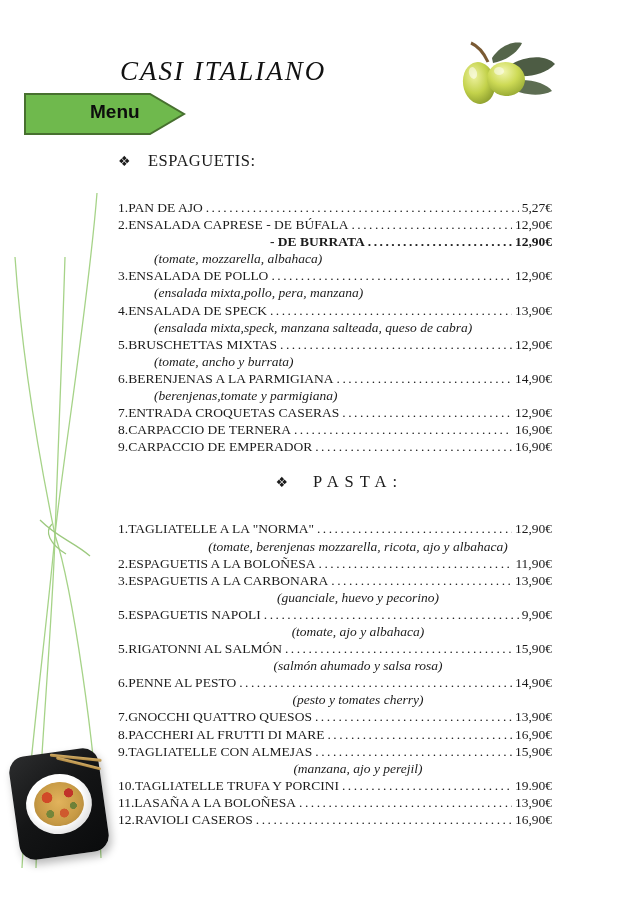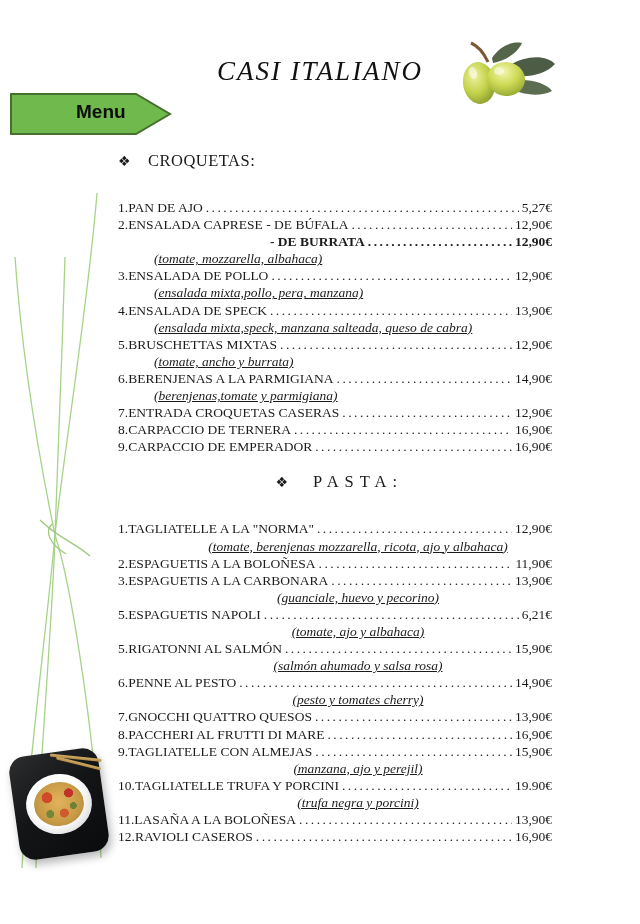--- a/index.html
+++ b/index.html
@@ -5,26 +5,26 @@
   html,body { margin:0; padding:0; }
   body {
     width:640px; height:924px; position:relative; overflow:hidden;
     background:#ffffff; color:#1b1b1b;
     font-family:"Liberation Serif", serif;
   }
 
   
   .page-title {
     position:absolute; top:56px; left:120px; width:400px;
-    text-align:center; font-style:italic; font-size:27px; letter-spacing:2px;
+    text-align:left; font-style:italic; font-size:27px; letter-spacing:2px;
     color:#111;
   }
 
   
-  .menu-banner { position:absolute; top:93px; left:10px; width:162px; height:42px; }
+  .menu-banner { position:absolute; top:93px; left:24px; width:162px; height:42px; }
   .menu-banner svg { position:absolute; inset:0; }
   .menu-banner .label {
     position:absolute; left:66px; top:8px;
     font-family:"Liberation Sans", sans-serif; font-weight:bold;
     font-size:19px; color:#0d0d0d;
   }
 
   
   .olive-art { position:absolute; left:450px; top:38px; }
 
@@ -64,21 +64,21 @@
   .section-header { line-height:22px; margin-bottom:26px; font-size:16.5px; letter-spacing:0.5px; }
   .section-header .bullet { display:inline-block; width:30px; font-size:14px; }
   .section-1 .section-header .section-title { letter-spacing:6px; padding-left:16px; }
   .menu-section + .menu-section { margin-top:16px;text-align:center; }
 
   .row { display:flex; align-items:baseline; line-height:17.1px; height:17.1px; }
   .row.sub { padding-left:152px;font-weight:bold; }
   .row .name  { white-space:nowrap; }
   .row .dots  { flex:1; overflow:hidden; white-space:nowrap; letter-spacing:2.5px; margin:0 3px; color:#222; }
   .row .price { white-space:nowrap; }
-  .row-desc { line-height:17.1px; height:17.1px; font-style:italic;text-decoration:underline; }
+  .row-desc { line-height:17.1px; height:17.1px; font-style:italic; }
   .section-0 .row-desc { padding-left:36px; }
   .section-1 .row-desc { padding-left:46px; }
 </style>
 </head>
 <body>
 
 <svg class="decor-lines" width="130" height="690" viewBox="0 0 130 690">
   <g fill="none" stroke="#a6d388" stroke-width="1.3">
     <path d="M97,7 C 88,120 62,280 55,349 C 48,430 26,600 22,682"></path>
     <path d="M65,71 C 62,170 57,300 55,349 C 53,430 38,600 36,682"></path>
@@ -115,21 +115,21 @@
 
 <div class="menu-banner">
   <svg width="162" height="42" viewBox="0 0 162 42">
     <polygon points="1,1 126,1 160,21 126,41 1,41" fill="#6fb94d" stroke="#47702f" stroke-width="2"></polygon>
   </svg>
   <span class="label">Menu</span>
 </div>
 
 <div id="menu-list">
     <section class="menu-section section-0">
-      <div class="section-header"><span class="bullet">❖</span><span class="section-title">CROQUETAS:</span></div>
+      <div class="section-header"><span class="bullet">❖</span><span class="section-title">ESPAGUETIS:</span></div>
       <div class="row">
         <span class="name">1.PAN DE AJO</span>
         <span class="dots">....................................................................................................................................................................................</span>
         <span class="price">5,27€</span>
       </div>
       <div class="row">
         <span class="name">2.ENSALADA CAPRESE - DE BÚFALA</span>
         <span class="dots">....................................................................................................................................................................................</span>
         <span class="price">12,90€</span>
       </div>
@@ -194,21 +194,21 @@
       </div>
       <div class="row">
         <span class="name">3.ESPAGUETIS A LA CARBONARA</span>
         <span class="dots">....................................................................................................................................................................................</span>
         <span class="price">13,90€</span>
       </div>
       <div class="row-desc">(guanciale, huevo y pecorino)</div>
       <div class="row">
         <span class="name">5.ESPAGUETIS NAPOLI</span>
         <span class="dots">....................................................................................................................................................................................</span>
-        <span class="price">6,21€</span>
+        <span class="price">9,90€</span>
       </div>
       <div class="row-desc">(tomate, ajo y albahaca)</div>
       <div class="row">
         <span class="name">5.RIGATONNI AL SALMÓN</span>
         <span class="dots">....................................................................................................................................................................................</span>
         <span class="price">15,90€</span>
       </div>
       <div class="row-desc">(salmón ahumado y salsa rosa)</div>
       <div class="row">
         <span class="name">6.PENNE AL PESTO</span>
@@ -230,21 +230,20 @@
         <span class="name">9.TAGLIATELLE CON ALMEJAS</span>
         <span class="dots">....................................................................................................................................................................................</span>
         <span class="price">15,90€</span>
       </div>
       <div class="row-desc">(manzana, ajo y perejil)</div>
       <div class="row">
         <span class="name">10.TAGLIATELLE TRUFA Y PORCINI</span>
         <span class="dots">....................................................................................................................................................................................</span>
         <span class="price">19.90€</span>
       </div>
-      <div class="row-desc">(trufa negra y porcini)</div>
       <div class="row">
         <span class="name">11.LASAÑA A LA BOLOÑESA</span>
         <span class="dots">....................................................................................................................................................................................</span>
         <span class="price">13,90€</span>
       </div>
       <div class="row">
         <span class="name">12.RAVIOLI CASEROS</span>
         <span class="dots">....................................................................................................................................................................................</span>
         <span class="price">16,90€</span>
       </div>

